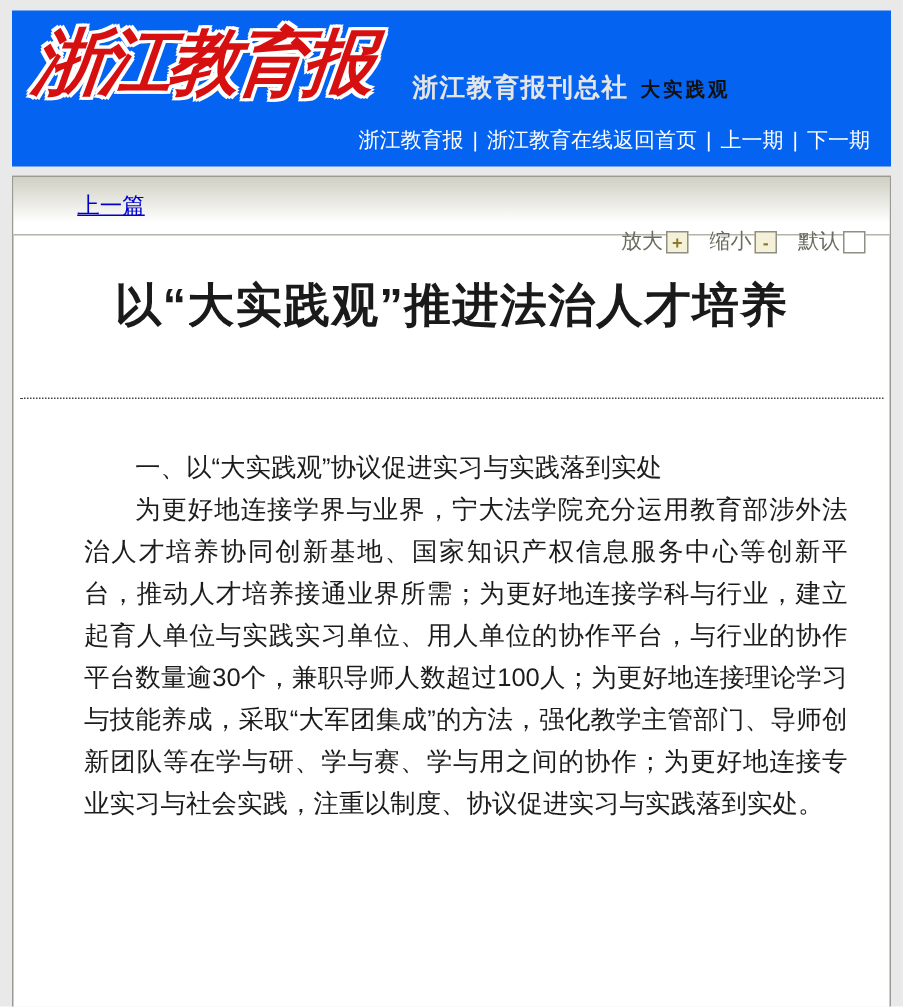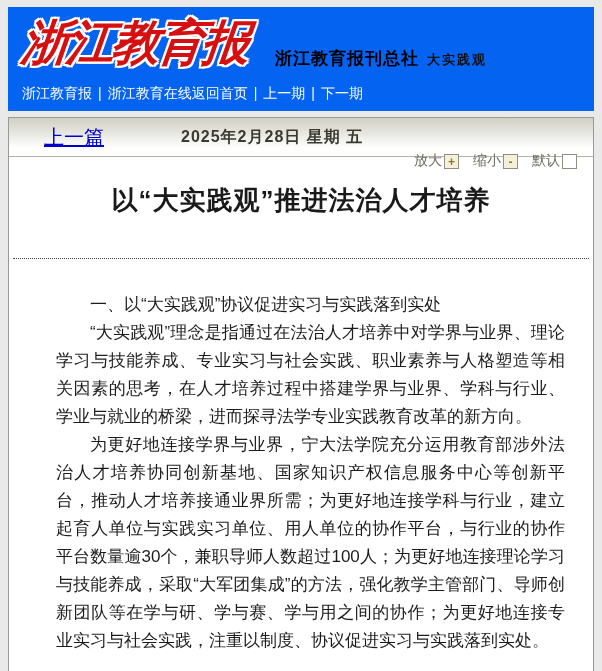--- a/index.html
+++ b/index.html
@@ -16,55 +16,55 @@
   .logo{
     font-family:"DejaVu Serif","Liberation Serif",serif;
     font-style:italic;font-weight:bold;
     font-size:48px;line-height:58px;letter-spacing:-3px;
     color:#d61010;
     text-shadow:-2px -2px 0 #fff,2px -2px 0 #fff,-2px 2px 0 #fff,2px 2px 0 #fff,0 -2px 0 #fff,0 2px 0 #fff,-2px 0 0 #fff,2px 0 0 #fff;
     transform:skewX(-6deg);
     white-space:nowrap;
   }
   .publisher{margin-left:28px;margin-top:34px;white-space:nowrap;}
-  .publisher-name{color:#000000;font-weight:bold;font-size:17px;letter-spacing:1px;}
+  .publisher-name{color:#e5e5e5;font-weight:bold;font-size:17px;letter-spacing:1px;}
   .publisher-suffix{color:#111;font-weight:bold;font-size:13px;margin-left:8px;letter-spacing:2px;}
 
-  .nav-row{display:flex;justify-content:flex-start;align-items:center;height:34px;padding:0 14px;font-size:14px;}
+  .nav-row{display:flex;justify-content:flex-end;align-items:center;height:34px;padding:0 14px;font-size:14px;}
   .nav-row a{color:#fff;text-decoration:none;}
   .nav-sep{margin:0 6px;color:#fff;}
 
   
   .content-box{
     margin-top:6px;background:#fff;border:1px solid #9a9a94;
     height:640px;box-sizing:border-box;
   }
   .toolbar{
     display:flex;align-items:center;height:38px;
     background:linear-gradient(#cfcfc3,#ffffff 80%);
     border-bottom:1px solid #b3b3a9;
   }
   .tb-left{width:130px;text-align:center;}
-  .prev-link{color:#0000cc;text-decoration:underline;font-size:20px;cursor:pointer;}
+  .prev-link{color:#0000cc;text-decoration:underline;font-size:15px;cursor:pointer;}
   .tb-date{margin-left:42px;font-size:16px;font-weight:bold;color:#3a3a32;letter-spacing:1px;}
   .tb-controls{margin-left:auto;padding-right:16px;display:flex;align-items:center;gap:4px;font-size:14px;color:#6b6b5f;margin-top:48px;}
   .ctrl-group{display:flex;align-items:center;margin-left:10px;}
   .ctrl-box{
     display:inline-block;width:15px;height:15px;margin-left:2px;
     border:1px solid #8f8f83;background:#f5f1d8;
     font-size:12px;font-weight:bold;color:#8a7a28;
     text-align:center;line-height:14px;cursor:pointer;box-sizing:border-box;
   }
   .ctrl-box.empty{background:#fff;}
 
   
   .article{padding-top:26px;}
   .article-title{
     margin:0;text-align:center;
-    font-size:26px;font-weight:bold;color:#1a1a1a;letter-spacing:1px;
+    font-size:31px;font-weight:bold;color:#1a1a1a;letter-spacing:1px;
   }
   .dotted-sep{border-bottom:1px dotted #444;margin:40px 4px 0 4px;height:0;}
   .article-body{padding:32px 28px 0 47px;font-size:17px;line-height:28px;color:#1c1c1c;}
   .article-body p{margin:0;text-indent:2em;text-align:justify;}
 </style>
 </head>
 <body>
 
 <div class="page">
 
@@ -84,21 +84,20 @@
       </div>
     </div>
   </div>
 
   <div class="content-box">
 
     <div class="toolbar">
       <div class="tb-left">
         <a href="#" class="prev-link">上一篇</a>
       </div>
-      <div class="tb-date">2025年2月28日 星期 五</div>
       <div class="tb-controls">
         <div class="ctrl-group">
           <span>放大</span>
           <span class="ctrl-box">+</span>
         </div>
         <div class="ctrl-group">
           <span>缩小</span>
           <span class="ctrl-box">-</span>
         </div>
         <div class="ctrl-group">
@@ -106,19 +105,18 @@
           <span class="ctrl-box empty"></span>
         </div>
       </div>
     </div>
 
     <div class="article">
       <h1 class="article-title">以“大实践观”推进法治人才培养</h1>
       <div class="dotted-sep"></div>
       <div class="article-body">
         <p>一、以“大实践观”协议促进实习与实践落到实处</p>
-        <p>“大实践观”理念是指通过在法治人才培养中对学界与业界、理论学习与技能养成、专业实习与社会实践、职业素养与人格塑造等相关因素的思考，在人才培养过程中搭建学界与业界、学科与行业、学业与就业的桥梁，进而探寻法学专业实践教育改革的新方向。</p>
         <p>为更好地连接学界与业界，宁大法学院充分运用教育部涉外法治人才培养协同创新基地、国家知识产权信息服务中心等创新平台，推动人才培养接通业界所需；为更好地连接学科与行业，建立起育人单位与实践实习单位、用人单位的协作平台，与行业的协作平台数量逾30个，兼职导师人数超过100人；为更好地连接理论学习与技能养成，采取“大军团集成”的方法，强化教学主管部门、导师创新团队等在学与研、学与赛、学与用之间的协作；为更好地连接专业实习与社会实践，注重以制度、协议促进实习与实践落到实处。</p>
       </div>
     </div>
 
   </div>
 </div>
 
 </body></html>

